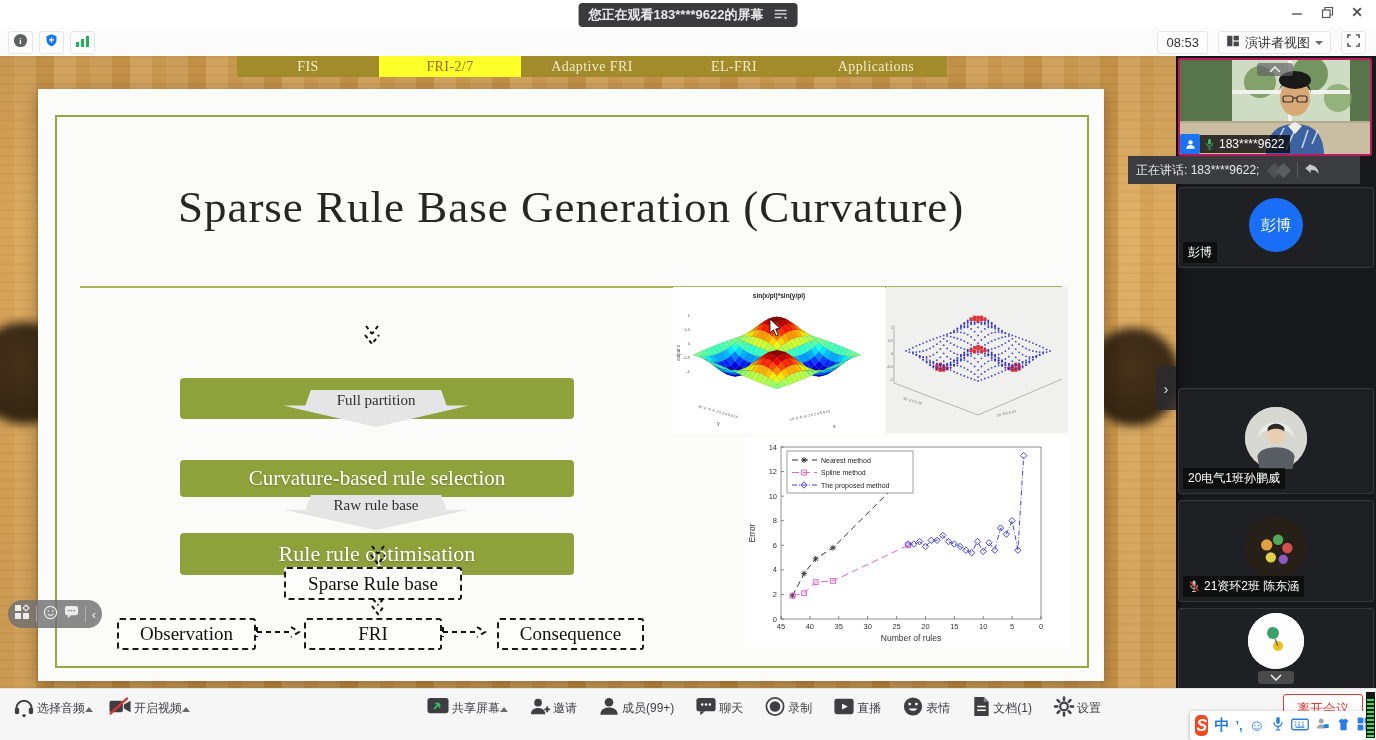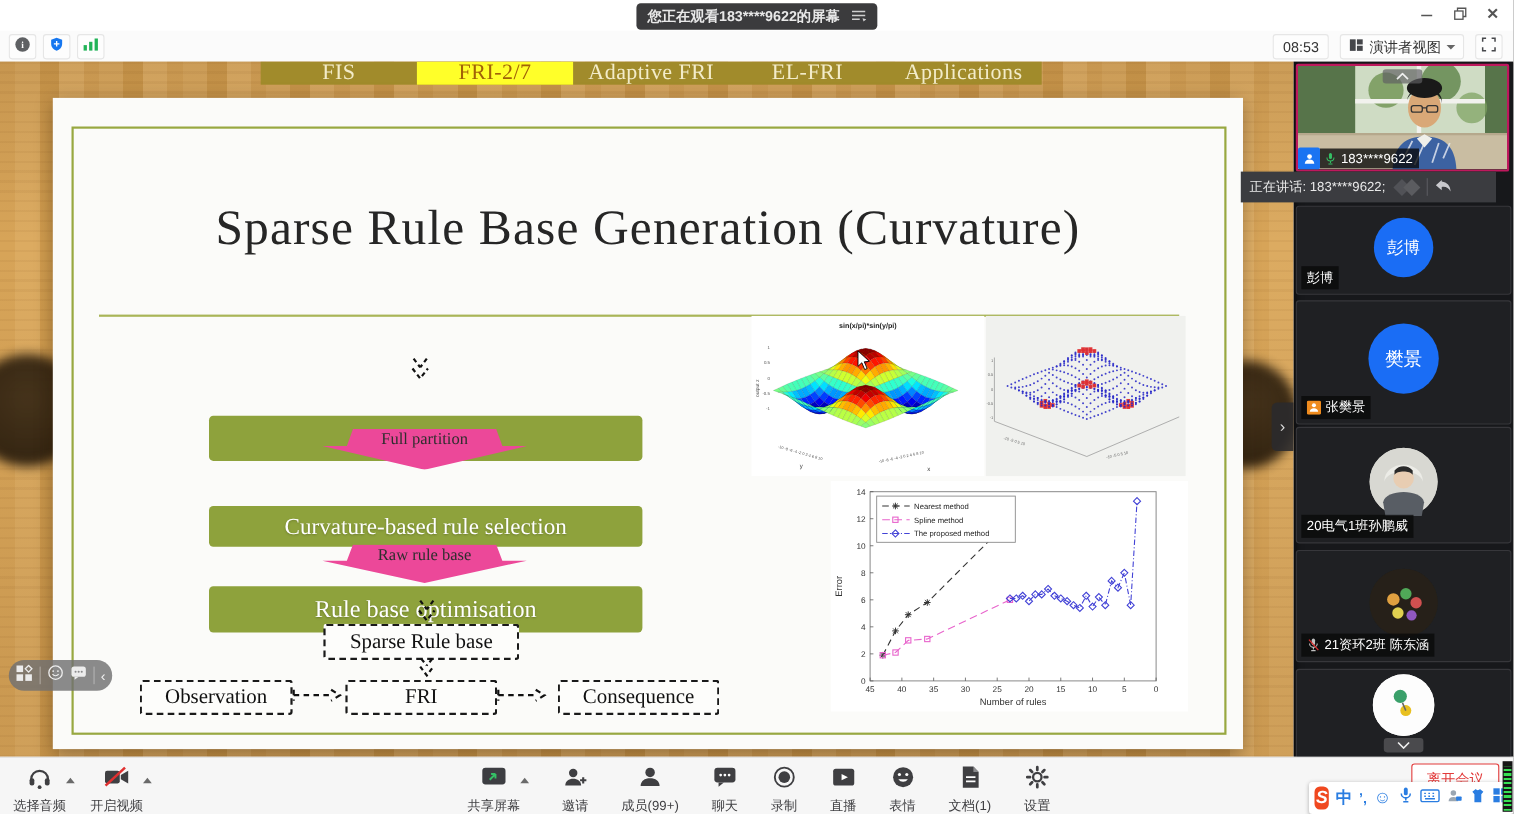--- a/index.html
+++ b/index.html
@@ -23,33 +23,33 @@
   
   #desktop{left:0;top:56px;width:1176px;height:632px;overflow:hidden;
     background:
       linear-gradient(180deg, rgba(60,30,5,.10), rgba(0,0,0,0) 26%, rgba(60,30,5,.08) 92%),
       repeating-linear-gradient(0deg, rgba(110,60,15,.06) 0 2px, rgba(0,0,0,0) 2px 9px),
       repeating-linear-gradient(90deg, #d7a458 0 14px, #dcab61 14px 36px, #d09c4e 36px 54px, #e0b067 54px 76px);}
   .desk-blob{border-radius:50%;background:radial-gradient(circle at 50% 40%, #3a2a16, #201508);filter:blur(5px);opacity:.92;}
   
   #tabbar{left:237px;top:0px;width:710px;height:21px;display:flex;background:#a18b2b;}
   .tab{flex:1;display:flex;align-items:center;justify-content:center;font-family:"Liberation Serif",serif;
-    font-size:20px;color:#f3ecc9;letter-spacing:.4px;}
+    font-size:14px;color:#f3ecc9;letter-spacing:.4px;}
   .tab.active{background:#ffff29;color:#a16207;}
   
-  #slide{left:48px;top:33px;width:1066px;height:592px;background:#fbfbf9;box-shadow:0 5px 16px rgba(40,20,0,.38);padding-left:16px;}
+  #slide{left:38px;top:33px;width:1066px;height:592px;background:#fbfbf9;box-shadow:0 5px 16px rgba(40,20,0,.38);}
   #slide-frame{left:17px;top:26px;right:15px;bottom:13px;border:2px solid #98a841;}
   #slide-title{left:0;top:92px;width:100%;text-align:center;font-family:"Liberation Serif",serif;
     font-size:45px;color:#262626;letter-spacing:1px;}
   #title-sep{left:42px;top:197px;width:982px;height:2px;background:#a9b557;}
   .dashed-box{border:2px dashed #1a1a1a;background:#fdfdfb;border-radius:3px;display:flex;align-items:center;
     justify-content:center;font-family:"Liberation Serif",serif;font-size:19px;color:#111;}
   .green-box{background:#8ea23c;border-radius:4px;display:flex;align-items:center;justify-content:center;
     font-family:"Liberation Serif",serif;font-size:22px;color:#fff;text-shadow:0 1px 2px rgba(0,0,0,.25);margin-top:32px;}
-  .chev{background:#ec4899;display:flex;justify-content:center;font-family:"Liberation Serif",serif;
+  .chev{background:#e5e5e5;display:flex;justify-content:center;font-family:"Liberation Serif",serif;
     font-size:15px;color:#2e2e2e;padding-top:2px;
     clip-path:polygon(15% 0,85% 0,88% 42%,100% 42%,50% 100%,0 42%,12% 42%);}
   
   #anno-pill{left:8px;top:544px;width:94px;height:28px;background:rgba(112,112,114,.82);border-radius:14px;
     display:flex;align-items:center;justify-content:space-evenly;color:#f0f0f0;}
   .anno-div{width:1px;height:16px;background:rgba(255,255,255,.35);}
   #collapse-handle{right:0;top:310px;width:20px;height:44px;background:rgba(42,42,46,.88);border-radius:5px 0 0 5px;
     color:#ddd;display:flex;align-items:center;justify-content:center;font-size:15px;}
   
   #sidebar{left:1176px;top:56px;width:200px;height:632px;background:#17181b;box-shadow:inset 6px 0 8px -5px rgba(0,0,0,.7);}
@@ -59,21 +59,21 @@
   .avatar-circle{position:absolute;left:50%;top:47%;transform:translate(-50%,-50%);border-radius:50%;
     background:#1a6df5;color:#fff;display:flex;align-items:center;justify-content:center;}
   #main-tile{left:2px;top:2px;width:190px;height:94px;border:2px solid #be185d;border-radius:2px;overflow:hidden;}
   .chev-pill{position:absolute;left:50%;transform:translateX(-50%);width:36px;height:13px;
     background:rgba(95,95,98,.68);border-radius:3px;display:flex;align-items:center;justify-content:center;}
   #speaking-bar{left:1128px;top:156px;width:224px;height:28px;background:#3b3c40;color:#e9e9e9;font-size:12px;
     display:flex;align-items:center;padding-left:8px;gap:6px;z-index:40;}
   .wm-diamond{width:11px;height:11px;background:#56575c;transform:rotate(45deg);}
   
   #toolbar{left:0;top:688px;width:1376px;height:52px;background:#f6f6f6;border-top:1px solid #e2e2e2;}
-  .tb-item{display:flex;flex-direction:column;align-items:center;gap:1px;}
+  .tb-item{display:flex;flex-direction:row;align-items:center;gap:1px;}
   .tb-label{font-size:12px;color:#3f3f42;white-space:nowrap;}
   .caret-up{width:0;height:0;border:4px solid transparent;border-bottom:5px solid #6a6a6a;margin-top:8px;}
   #tb-left{left:12px;top:6px;display:flex;gap:14px;}
   #tb-center{left:425px;top:6px;width:530px;display:flex;justify-content:space-between;gap:20px;}
   #leave-btn{left:1283px;top:694px;width:78px;height:27px;background:#fff;border:1px solid #e23b3b;border-radius:3px;
     color:#e23b3b;font-size:13px;display:flex;align-items:center;justify-content:center;z-index:45;}
   
   #ime-bar{left:1190px;top:711px;width:176px;height:29px;background:#fff;border-radius:3px;
     box-shadow:0 1px 4px rgba(0,0,0,.3);display:flex;align-items:center;gap:6px;padding:0 5px;z-index:50;}
   #sogou-logo{width:24px;height:21px;background:#f0481f;border-radius:5px;color:#fff;font-weight:bold;
@@ -172,21 +172,21 @@
       <div id="slide-title" class="abs">Sparse Rule Base Generation (Curvature)</div>
       <div id="title-sep" class="abs"></div>
 
       <svg class="abs" style="left:322px;top:236px;" width="24" height="20" viewBox="0 0 24 20">
           <path d="M6 1l6 8M18 1l-6 8M5 10l7 9 7-9" stroke="#111" stroke-width="2" stroke-dasharray="4 3" fill="none"></path>
         </svg>
       <div class="green-box abs" style="left:142px;top:257px;width:394px;height:41px;">Space partition</div>
       <div class="chev abs" style="left:245px;top:301px;width:186px;height:35px;">Full partition</div>
       <div class="green-box abs" style="left:142px;top:339px;width:394px;height:37px;font-size:21px;">Curvature-based rule selection</div>
       <div class="chev abs" style="left:245px;top:378px;width:186px;height:33px;margin-top:28px;">Raw rule base</div>
-      <div class="green-box abs" style="left:142px;top:412px;width:394px;height:42px;">Rule base optimisation</div>
+      <div class="green-box abs" style="left:142px;top:412px;width:394px;height:42px;">Rule rule optimisation</div>
       <svg class="abs" style="left:328px;top:456px;" width="24" height="20" viewBox="0 0 24 20">
           <path d="M6 1l6 8M18 1l-6 8M5 10l7 9 7-9" stroke="#111" stroke-width="2" stroke-dasharray="4 3" fill="none"></path>
         </svg>
       <div class="dashed-box abs" style="left:246px;top:478px;width:174px;height:29px;">Sparse Rule base</div>
       <svg class="abs" style="left:328px;top:509px;" width="24" height="18" viewBox="0 0 24 18">
           <path d="M7 1l5 6M17 1l-5 6M6 8l6 8 6-8" stroke="#111" stroke-width="2" stroke-dasharray="4 3" fill="none"></path>
         </svg>
       <div class="dashed-box abs" style="left:79px;top:529px;width:135px;height:28px;">Observation</div>
       <svg class="abs" style="left:217px;top:536px;" width="47" height="14" viewBox="0 0 47 14">
           <path d="M2 2v10M2 7h34" stroke="#111" stroke-width="2" stroke-dasharray="5 4" fill="none"></path>
@@ -1325,31 +1325,20 @@
           <span>183****9622</span>
         </span>
       </div>
     </div>
 
     <div class="tile" style="top:131px;height:79px;">
       <div class="avatar-circle" style="width:54px;height:54px;font-size:15px;">彭博</div>
       <div class="tile-label">彭博</div>
     </div>
 
-    <div class="tile" style="top:217px;height:111px;">
-      <div class="avatar-circle" style="width:64px;height:64px;font-size:17px;">樊景</div>
-      <div class="tile-label">
-        <svg width="13" height="13" viewBox="0 0 24 24">
-            <rect width="24" height="24" rx="3" fill="#f08c1e"></rect>
-            <circle cx="12" cy="8" r="3.4" fill="#fff"></circle>
-            <path d="M5 19c0-4 3.2-6 7-6s7 2 7 6z" fill="#fff"></path>
-          </svg>
-        <span>张樊景</span>
-      </div>
-    </div>
 
     <div class="tile" style="top:332px;height:104px;">
       <div class="avatar-circle" style="width:62px;height:62px;background:#d8d8d2;">
         <svg width="62" height="62" viewBox="0 0 60 60">
             <circle cx="30" cy="30" r="30" fill="#d8d8d2"></circle>
             <path d="M13 30c0-20 34-20 34 0-3-12-31-12-34 0z" fill="#ecece7"></path>
             <circle cx="30" cy="27" r="9" fill="#e8cdb2"></circle>
             <path d="M22 24c2-4 14-4 16 0v-4c-4-5-12-5-16 0z" fill="#2a2a2a"></path>
             <path d="M12 48c2-12 34-12 36 0l-2 12H14z" fill="#585d64"></path>
           </svg>

